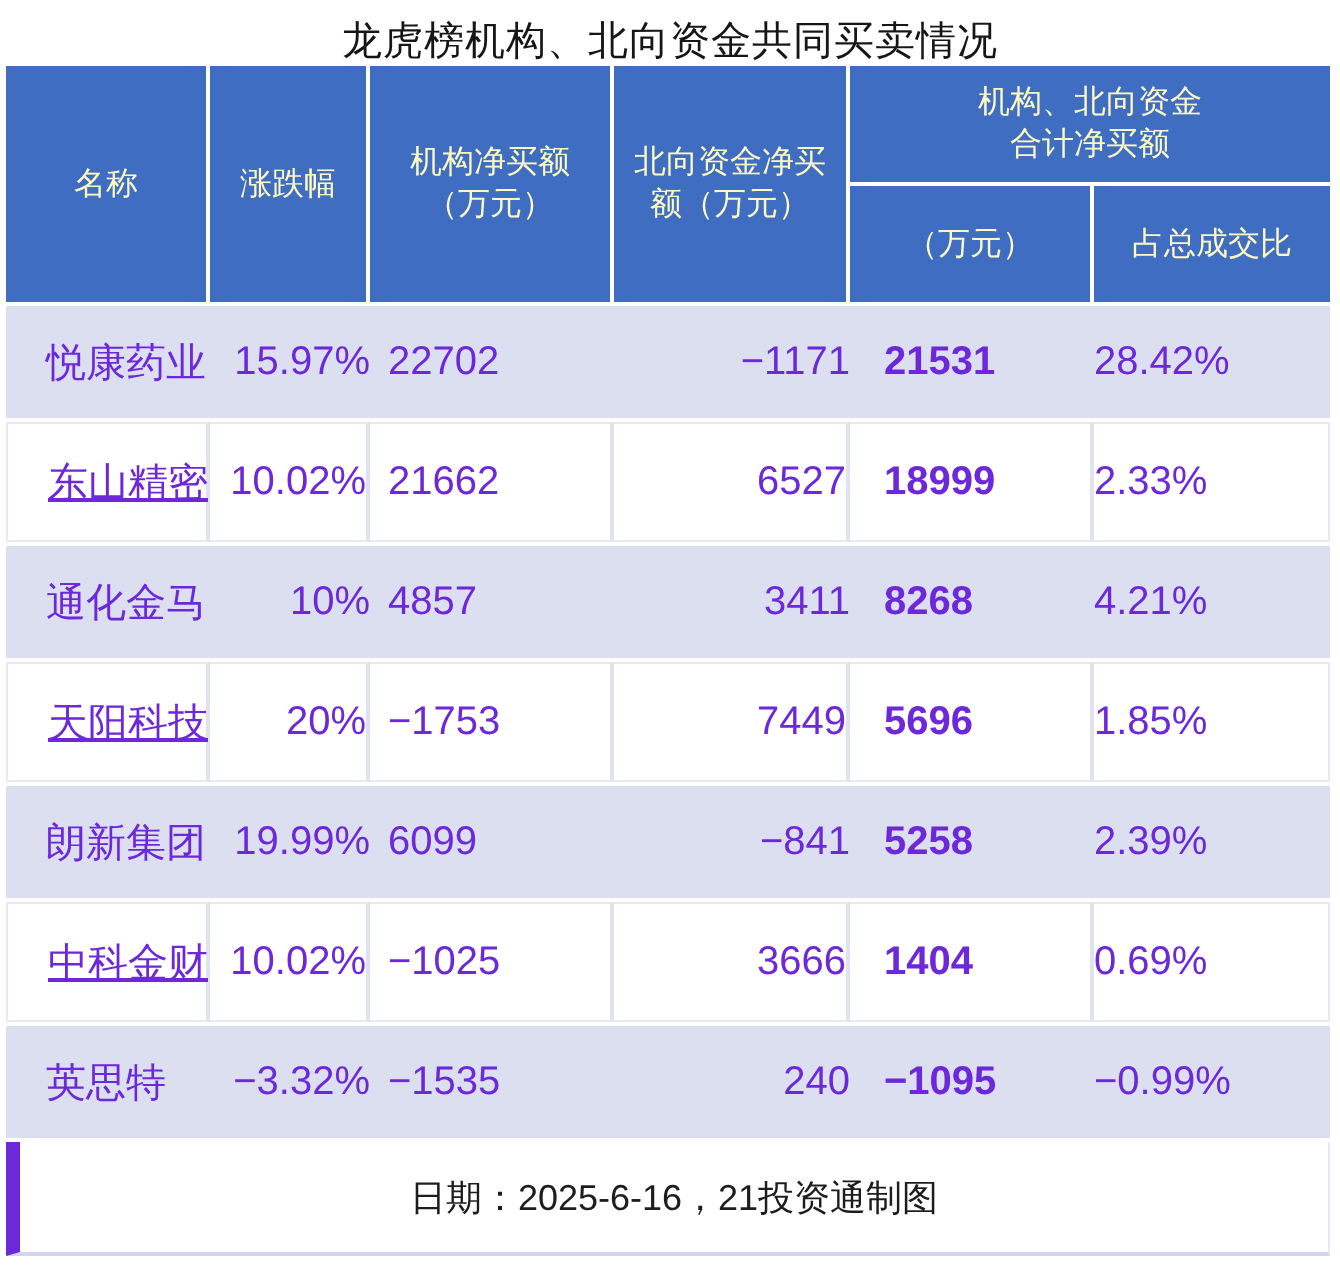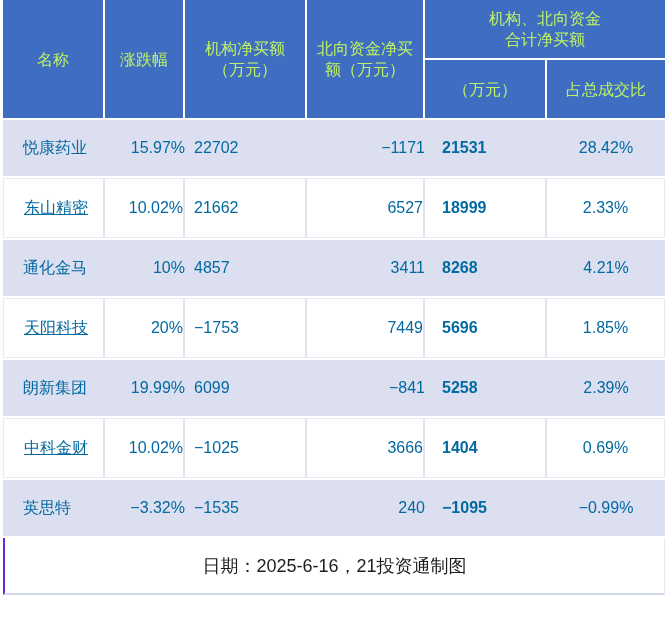--- a/index.html
+++ b/index.html
@@ -27,39 +27,39 @@
     border-collapse: separate;
     border-spacing: 0;
     table-layout: fixed;
     width: 662px;
   }
   table.main th, table.main td { box-sizing: border-box; }
 
   
   th {
     background: #3e6dc1;
-    color: #bef264;
+    color: #fef9c3;
     font-weight: 400;
     font-size: 16px;
     line-height: 21px;
     text-align: center;
     vertical-align: middle;
     padding: 0;
   }
   th.sep-r { border-right: 2px solid #ffffff; }
   th.sep-b { border-bottom: 2px solid #ffffff; }
   tr.h1 th { height: 60px; }
   tr.h2 th { height: 58px; }
   th .ln { display: block; }
 
   
   td {
     height: 60px;
-    font-size: 16px;
-    color: #0369a1;
+    font-size: 20px;
+    color: #6d28d9;
     vertical-align: middle;
     padding: 0;
     white-space: nowrap;
   }
   tr.shade td {
     background: #dbdff0;
     border-top: 2px solid #ffffff;
     border-bottom: 2px solid #ffffff;
   }
   tr.plain td {
@@ -69,39 +69,40 @@
     border-right: 2px solid #dfe3ef;
   }
   tr.plain td:first-child { border-left: 1px solid #e7eaf3; text-decoration: underline; }
   tr.plain td:last-child  { border-right: 1px solid #e7eaf3; }
 
   td.c-name  { text-align: left; padding-left: 20px; }
   td.c-chg   { text-align: right; padding-left: 8px; }
   td.c-inst  { text-align: left; padding-left: 9px; }
   td.c-north { text-align: right; padding-left: 6px; }
   td.c-total { text-align: left; padding-left: 17px; font-weight: bold; }
-  td.c-pct   { text-align: center; }
+  td.c-pct   { }
 
   
   td.foot {
     height: 57px;
     background: #ffffff;
     text-align: center;
     font-size: 18px;
     color: #1d1d1d;
-    border-left: 2px solid #6d28d9;
+    border-left: 7px solid #6d28d9;
     border-right: 1px solid #e7eaf3;
     border-bottom: 2px solid #cfd7e9;
   }
 </style>
 </head>
 <body>
 
 <div class="page">
 
+  <div class="title">龙虎榜机构、北向资金共同买卖情况</div>
 
   <div class="tbl-wrap">
     <table class="main">
       <colgroup>
         <col style="width:102px">
           <col style="width:80px">
           <col style="width:122px">
         <col style="width:118px">
           <col style="width:122px">
           <col style="width:118px">

